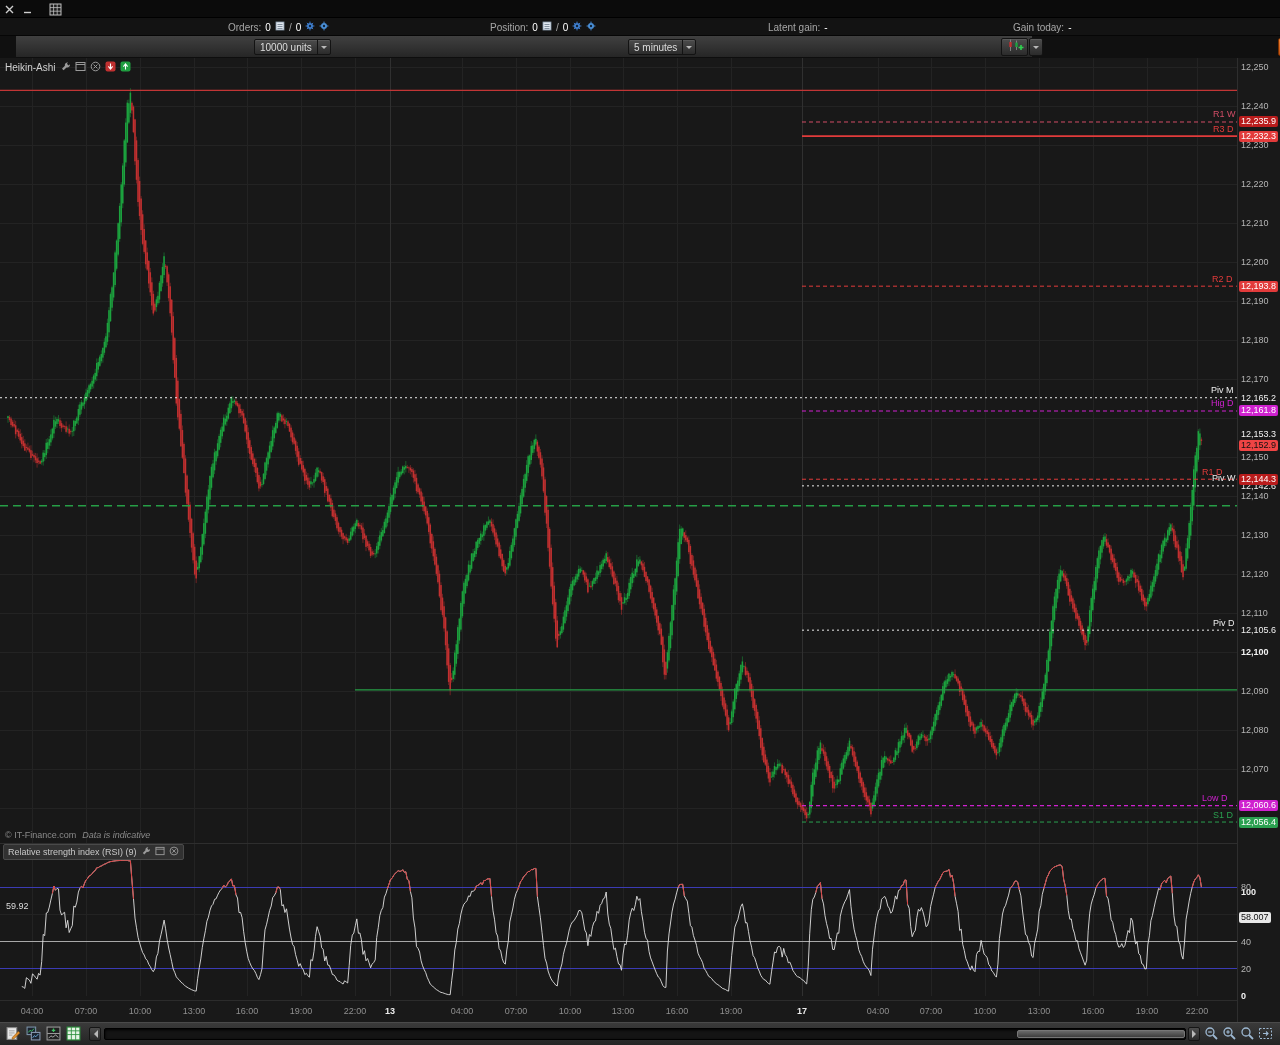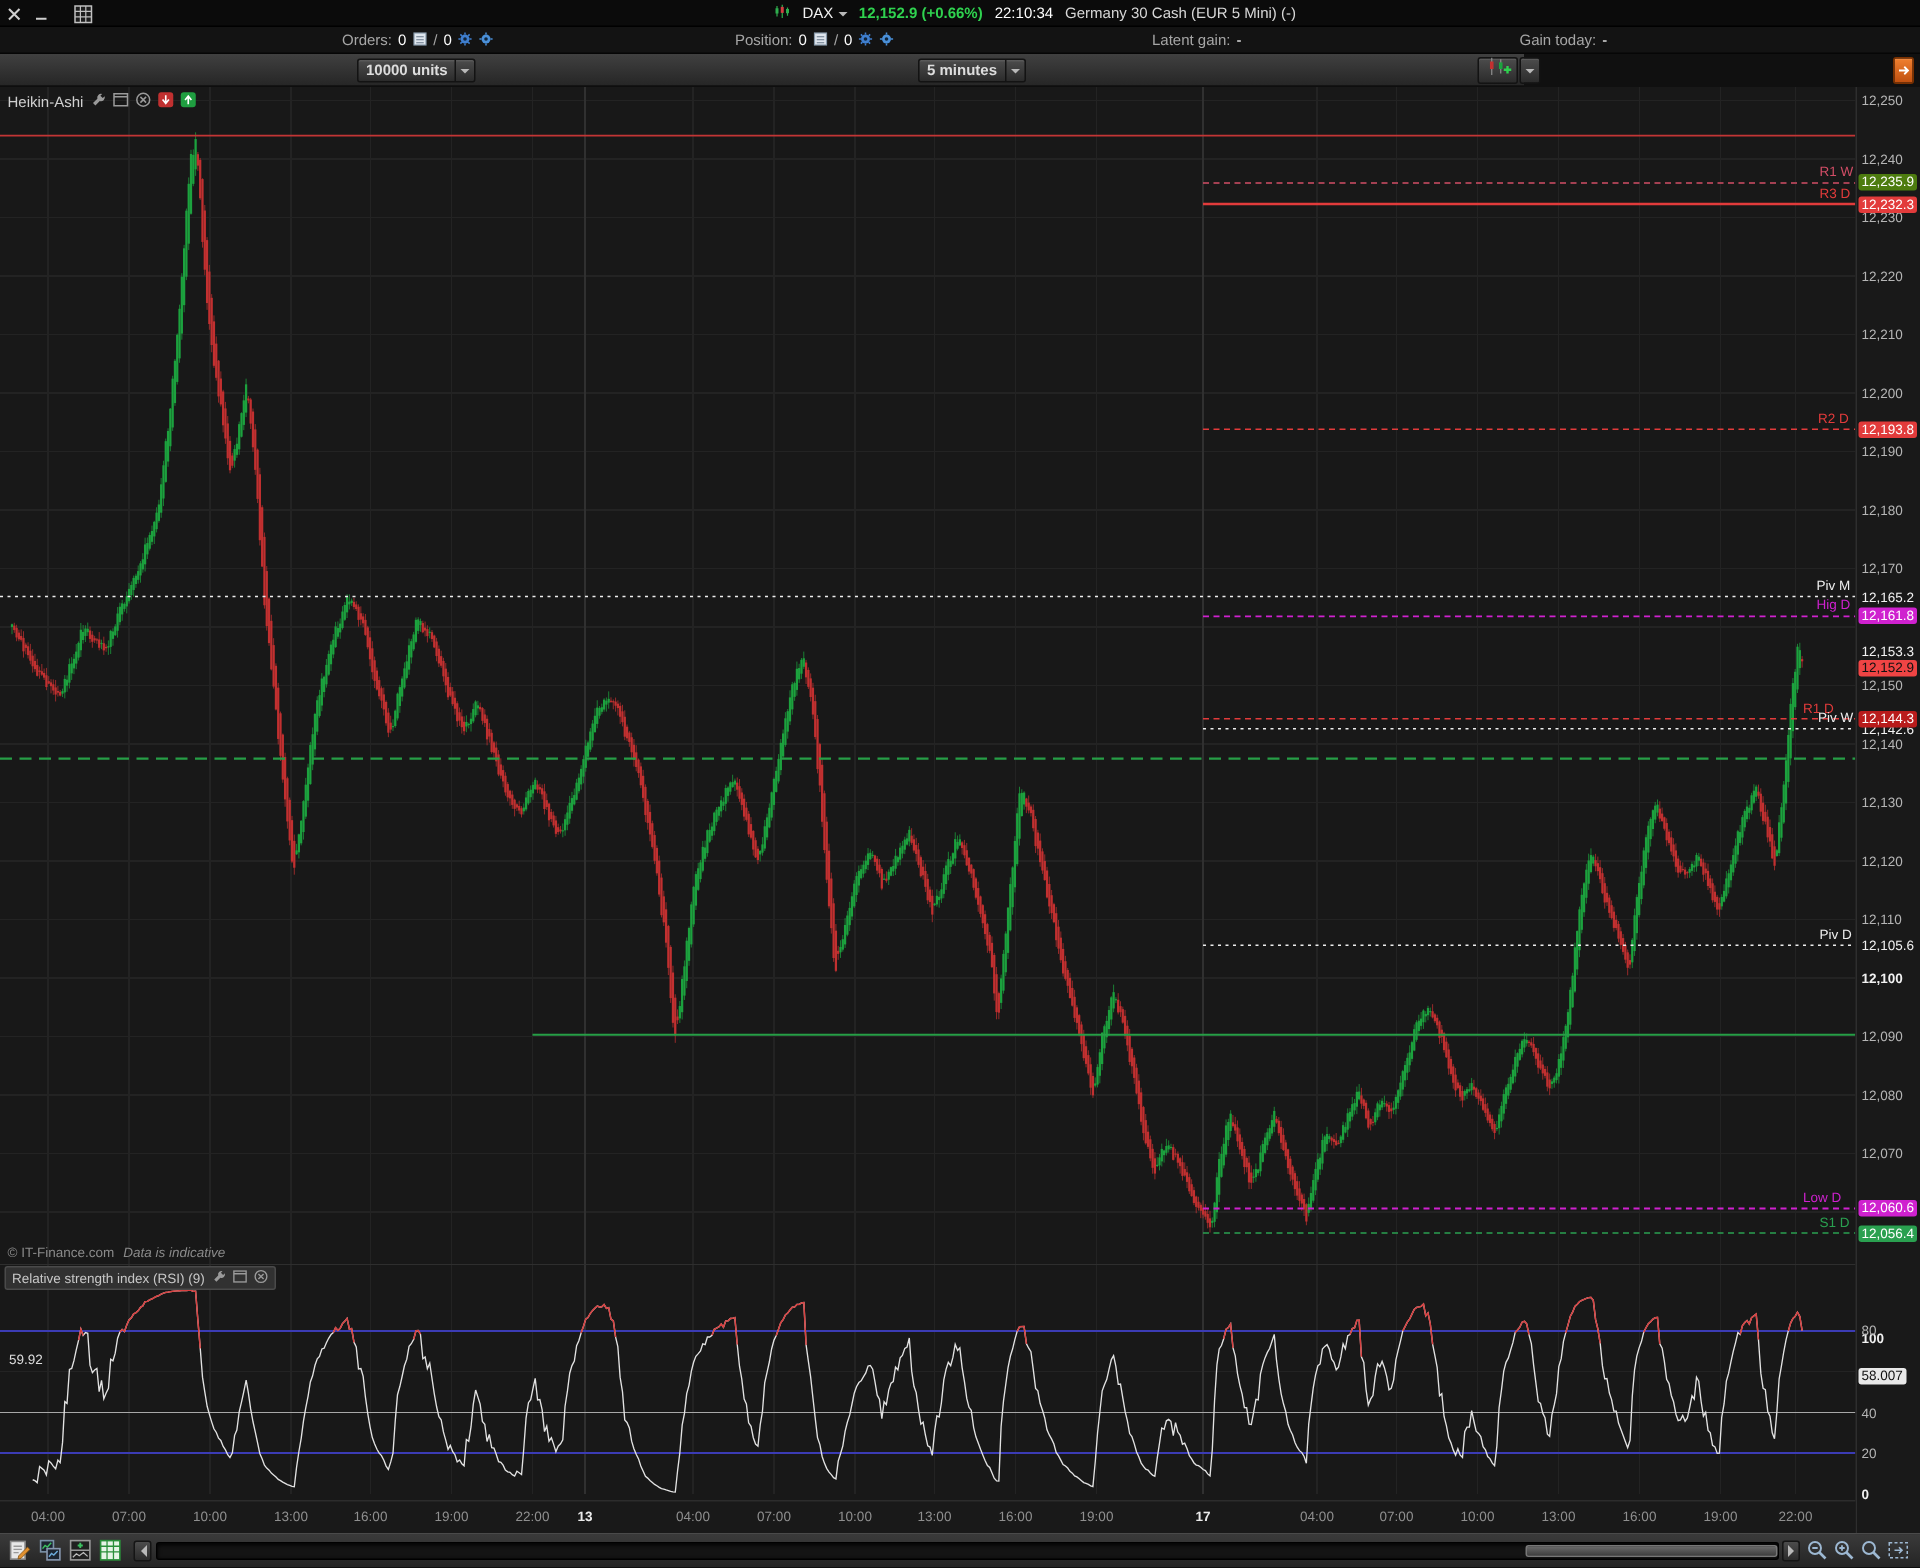--- a/index.html
+++ b/index.html
@@ -14,21 +14,21 @@
   .caret{width:0;height:0;border:3px solid transparent;border-top-color:#b9b9b9;margin-top:3px;}
   .t-instr{color:#f2f2f2;display:flex;align-items:center;gap:3px;cursor:pointer;}
   .t-price{color:#2fd24f;font-weight:bold;}
   .t-time{color:#ffffff;}
   .t-desc{color:#d8d8d8;}
   
   .statusbar{position:absolute;left:0;top:18px;width:1280px;height:18px;background:#131313;border-bottom:1px solid #060606;}
   .sb-group{position:absolute;top:0;height:18px;display:flex;align-items:center;gap:4px;font-size:10px;color:#a6a6a6;}
   .sb-group .v{color:#ffffff;}
   
-  .toolbar{position:absolute;left:0;top:36px;width:1016px;height:22px;background:linear-gradient(#404040,#262626);border-bottom:1px solid #0e0e0e;font-weight:bold;}
+  .toolbar{position:absolute;left:16px;top:36px;width:1016px;height:22px;background:linear-gradient(#404040,#262626);border-bottom:1px solid #0e0e0e;}
   .select{position:absolute;top:3px;height:16px;display:flex;align-items:center;background:linear-gradient(#4c4c4c,#2b2b2b);
           border:1px solid #131313;border-radius:2px;color:#ddd;font-size:10px;box-shadow:inset 0 1px 0 rgba(255,255,255,.08);cursor:pointer;}
   .select .txt{padding:0 5px;white-space:nowrap;}
   .select .cbox{width:13px;height:100%;border-left:1px solid #131313;display:flex;align-items:center;justify-content:center;}
   .tool-btn{position:absolute;top:2px;height:18px;background:linear-gradient(#4c4c4c,#2b2b2b);border:1px solid #131313;border-radius:2px;
             display:flex;align-items:center;justify-content:center;box-shadow:inset 0 1px 0 rgba(255,255,255,.08);cursor:pointer;}
   
   .chart-region{position:absolute;left:0;top:58px;width:1237px;height:1027px;background:#181818;}
   #chart-svg{position:absolute;left:0;top:0;}
   .ha-header{position:absolute;left:5px;top:3px;display:flex;align-items:center;gap:4px;font-size:10px;color:#d0d0d0;z-index:3;}
@@ -75,37 +75,20 @@
         <svg width="9" height="9" viewBox="0 0 9 9">
             <path d="M1 7.5 H8" stroke="#cfcfcf" stroke-width="1.4"></path>
           </svg>
       </span>
       <span class="ico" style="margin-left:8px">
         <svg width="13" height="13" viewBox="0 0 13 13">
             <rect x="1" y="1" width="11" height="11" fill="#1d1d1d" stroke="#c0c0c0"></rect>
             <path d="M1 4.6 H12 M1 8.2 H12 M4.6 1 V12 M8.2 1 V12" stroke="#c0c0c0" stroke-width="0.8"></path>
           </svg>
       </span>
-    </div>
-    <div class="tb-cluster">
-      <span>
-        <svg width="11" height="11" viewBox="0 0 11 11">
-            <path d="M2 2 V9 M5.5 1.2 V10 M9 3 V8.5" stroke="#2fae4e" stroke-width="0.8"></path>
-            <rect x="1" y="3.5" width="2" height="3.5" fill="#2fae4e"></rect>
-            <rect x="4.5" y="2.6" width="2" height="4" fill="#d24040"></rect>
-            <rect x="8" y="4" width="2" height="2.8" fill="#2fae4e"></rect>
-          </svg>
-      </span>
-      <span class="t-instr">
-        <span>DAX</span>
-        <span class="caret"></span>
-      </span>
-      <span class="t-price">12,152.9 (+0.66%)</span>
-      <span class="t-time">22:10:34</span>
-      <span class="t-desc">Germany 30 Cash (EUR 5 Mini) (-)</span>
     </div>
   </div>
 
   <div class="statusbar">
     <div class="sb-group" style="left:228px">
       <span>Orders:</span>
       <span class="v">0</span>
       <span>
         <svg width="10" height="10" viewBox="0 0 10 10">
             <rect x="1" y="1" width="8" height="8" fill="#dfe6ee" stroke="#8899aa" stroke-width="0.8"></rect>
@@ -1943,21 +1926,21 @@
       <div class="ptick" style="top: 511px;">12,120</div>
       <div class="ptick" style="top: 550px;">12,110</div>
       <div class="ptick bold" style="top: 589px;">12,100</div>
       <div class="ptick" style="top: 628px;">12,090</div>
       <div class="ptick" style="top: 667px;">12,080</div>
       <div class="ptick" style="top: 706px; text-align: center;">12,070</div>
       <div class="ptick white" style="top: 334.72px;">12,165.2</div>
       <div class="ptick white" style="top: 371.13px;">12,153.3</div>
       <div class="ptick white" style="top: 422.86px;">12,142.6</div>
       <div class="ptick white" style="top: 567.16px;">12,105.6</div>
-      <div class="pbadge" style="top: 58.49px; background: #4d7c0f; color: rgb(255, 255, 255);">12,235.9</div>
+      <div class="pbadge" style="top: 58.49px; background: #b91c1c; color: rgb(255, 255, 255);">12,235.9</div>
       <div class="pbadge" style="top: 72.53px; background: rgb(226, 59, 59); color: rgb(255, 255, 255);">12,232.3</div>
       <div class="pbadge" style="top: 222.68px; background: rgb(226, 59, 59); color: rgb(255, 255, 255);">12,193.8</div>
       <div class="pbadge" style="top: 347.48px; background: rgb(207, 33, 207); color: rgb(255, 255, 255);">12,161.8</div>
       <div class="pbadge" style="top: 382.19px; background: #ef4444; color: rgb(17, 17, 17); text-align: right;">12,152.9</div>
       <div class="pbadge" style="top: 415.73px; background: #b91c1c; color: rgb(255, 255, 255);">12,144.3</div>
       <div class="pbadge" style="top: 742.16px; background: rgb(207, 33, 207); color: rgb(255, 255, 255);">12,060.6</div>
       <div class="pbadge" style="top: 758.54px; background: rgb(42, 160, 80); color: rgb(255, 255, 255);">12,056.4</div>
       <div class="ptick bold" style="top: 829px;">100</div>
       <div class="ptick" style="top: 824.2px;">80</div>
       <div class="ptick" style="top: 878.6px;">40</div>

